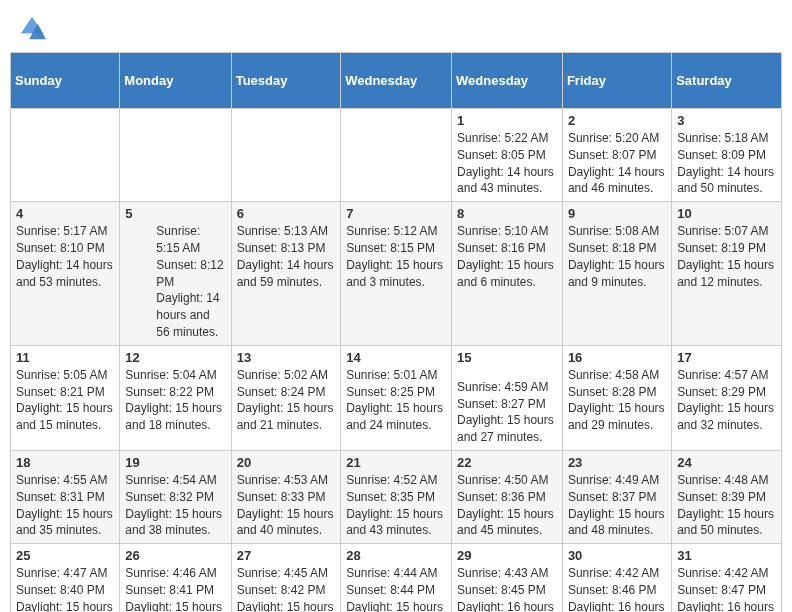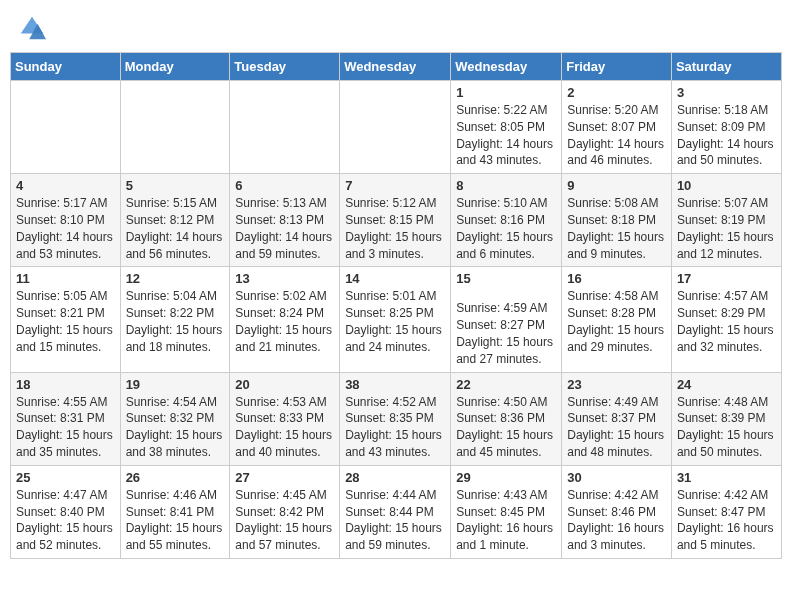--- a/index.html
+++ b/index.html
@@ -50,21 +50,21 @@
     }
     .calendar {
       width: 100%;
       border-collapse: collapse;
     }
     .calendar th {
       background-color: #3a7abf;
       color: #fff;
       font-size: 13px;
       font-weight: bold;
-      padding: 6px 4px;
+      padding: 20px 4px;
       text-align: left;
       border: 1px solid #ccc;
     }
     .calendar td {
       vertical-align: top;
       border: 1px solid #ccc;
       padding: 4px 5px;
       width: 113px;
       min-height: 80px;
       font-size: 11px;
@@ -149,21 +149,21 @@
       </tr>
       <tr>
         <td>
           <span class="day-num">4</span>
           <div class="day-info" style="white-space: pre-line;">Sunrise: 5:17 AM
 Sunset: 8:10 PM
 Daylight: 14 hours and 53 minutes.</div>
         </td>
         <td>
           <span class="day-num">5</span>
-          <div class="day-info" style="white-space: pre-line;">Sunrise: 5:15 AM
+          <div class="day-info" style="white-space: pre-line; margin-left: 31px;">Sunrise: 5:15 AM
 Sunset: 8:12 PM
 Daylight: 14 hours and 56 minutes.</div>
         </td>
         <td>
           <span class="day-num">6</span>
           <div class="day-info" style="white-space: pre-line;">Sunrise: 5:13 AM
 Sunset: 8:13 PM
 Daylight: 14 hours and 59 minutes.</div>
         </td>
         <td>
@@ -248,21 +248,21 @@
 Sunset: 8:32 PM
 Daylight: 15 hours and 38 minutes.</div>
         </td>
         <td>
           <span class="day-num">20</span>
           <div class="day-info" style="white-space: pre-line;">Sunrise: 4:53 AM
 Sunset: 8:33 PM
 Daylight: 15 hours and 40 minutes.</div>
         </td>
         <td>
-          <span class="day-num">38</span>
+          <span class="day-num">21</span>
           <div class="day-info" style="white-space: pre-line;">Sunrise: 4:52 AM
 Sunset: 8:35 PM
 Daylight: 15 hours and 43 minutes.</div>
         </td>
         <td>
           <span class="day-num">22</span>
           <div class="day-info" style="white-space: pre-line;">Sunrise: 4:50 AM
 Sunset: 8:36 PM
 Daylight: 15 hours and 45 minutes.</div>
         </td>

